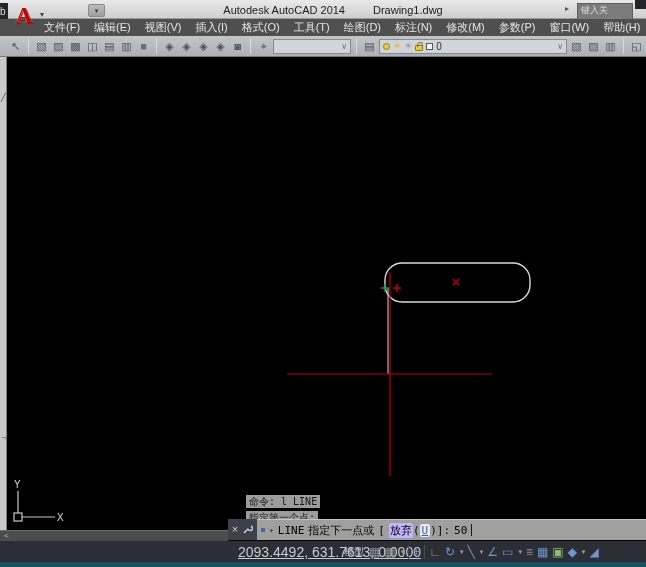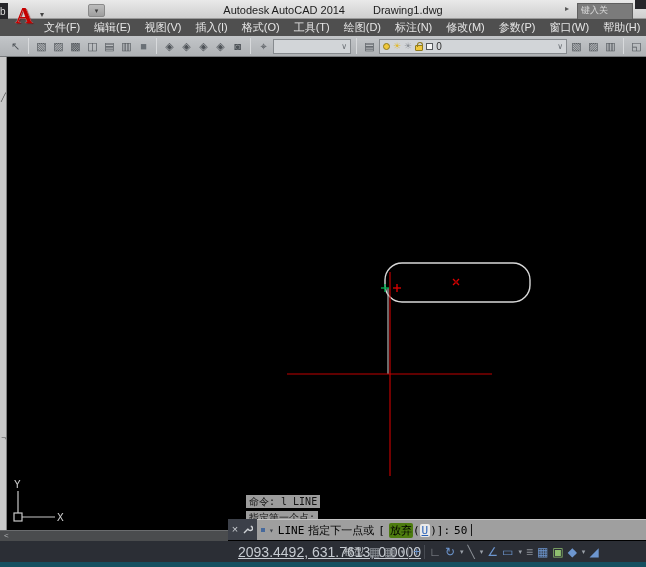--- a/index.html
+++ b/index.html
@@ -71,21 +71,21 @@
   .cmdbar { position:absolute; left:228px; top:519px; width:418px; height:21px; display:flex; }
   .cmd-left { width:29px; height:21px; background:#3c4049; display:flex; align-items:center;
     justify-content:space-evenly; flex:none; }
   .cmd-close { color:#c9ccd1; font-size:11px; line-height:1; }
   .cmd-input { flex:1; background:#9f9f9f; border-top:1px solid #c4c4c4;
     display:flex; align-items:center; gap:4px; padding:0 4px; overflow:hidden;
     font-family:"DejaVu Sans Mono", monospace; font-size:11px; color:#000; white-space:nowrap; }
   .cmd-dot { width:4px; height:4px; background:#46699c; flex:none; }
   .cmd-caret { font-size:8px; color:#3f434a; flex:none; }
   .cmd-name { font-weight:normal; }
-  .kw-chip { background:#4d7c0f; border-radius:2px; padding:0 1px; }
+  .kw-chip { background:#c4b5fd; border-radius:2px; padding:0 1px; }
   .key-chip { background:#e9e9e9; color:#2a62b8; border-radius:2px; padding:0 2px;
     text-decoration:underline; }
   .text-cursor { width:1px; height:12px; background:#1a1a1a; flex:none; }
 
   
   .scrollstrip { position:absolute; left:0; top:530px; width:228px; height:11px;
     background:#4a4c4e; border-top:1px solid #6a6c6e; color:#b3b5b7; font-size:8px;
     line-height:10px; padding-left:4px; }
 
   

